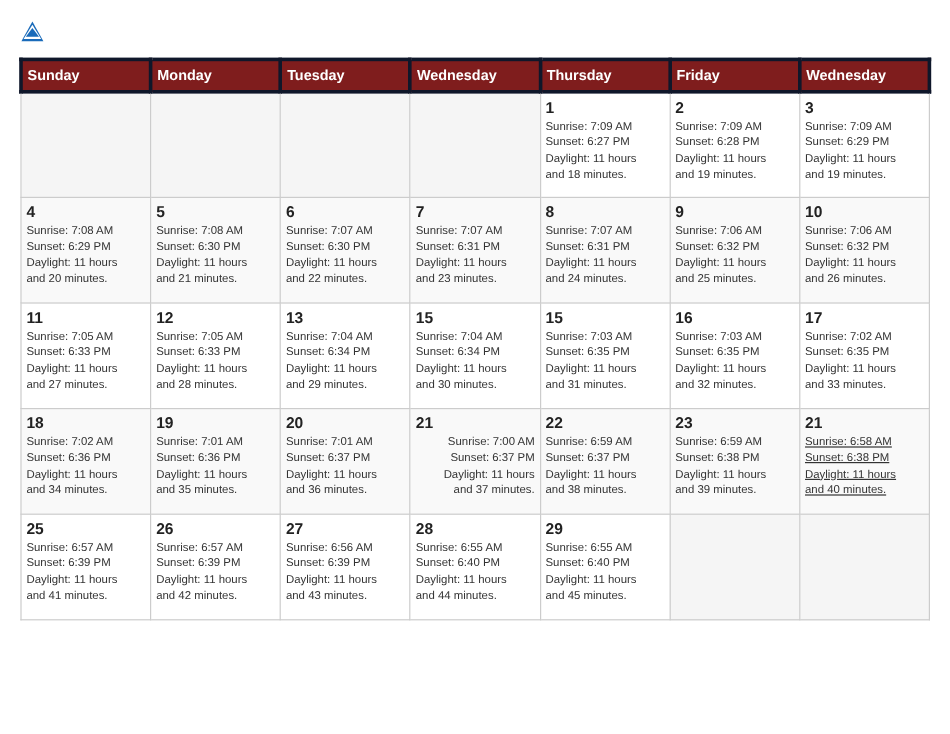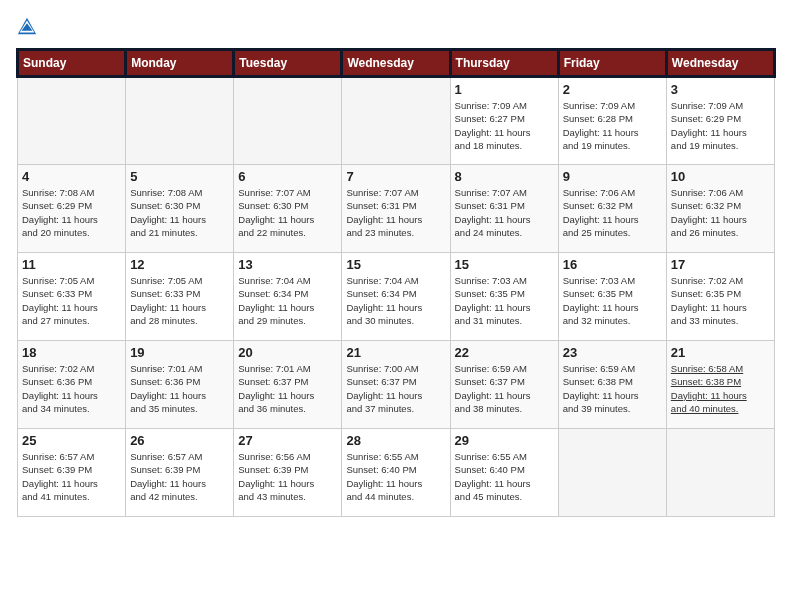--- a/index.html
+++ b/index.html
@@ -252,21 +252,21 @@
         </td>
         <td>
           <span class="day-num">20</span>
           <div class="day-info" style="white-space: pre-line;">Sunrise: 7:01 AM
 Sunset: 6:37 PM
 Daylight: 11 hours
 and 36 minutes.</div>
         </td>
         <td>
           <span class="day-num">21</span>
-          <div class="day-info" style="white-space: pre-line;">Sunrise: 7:00 AM
+          <div class="day-info" style="white-space: pre-line; text-align: right;">Sunrise: 7:00 AM
 Sunset: 6:37 PM
 Daylight: 11 hours
 and 37 minutes.</div>
         </td>
         <td>
           <span class="day-num">22</span>
           <div class="day-info" style="white-space: pre-line;">Sunrise: 6:59 AM
 Sunset: 6:37 PM
 Daylight: 11 hours
 and 38 minutes.</div>

